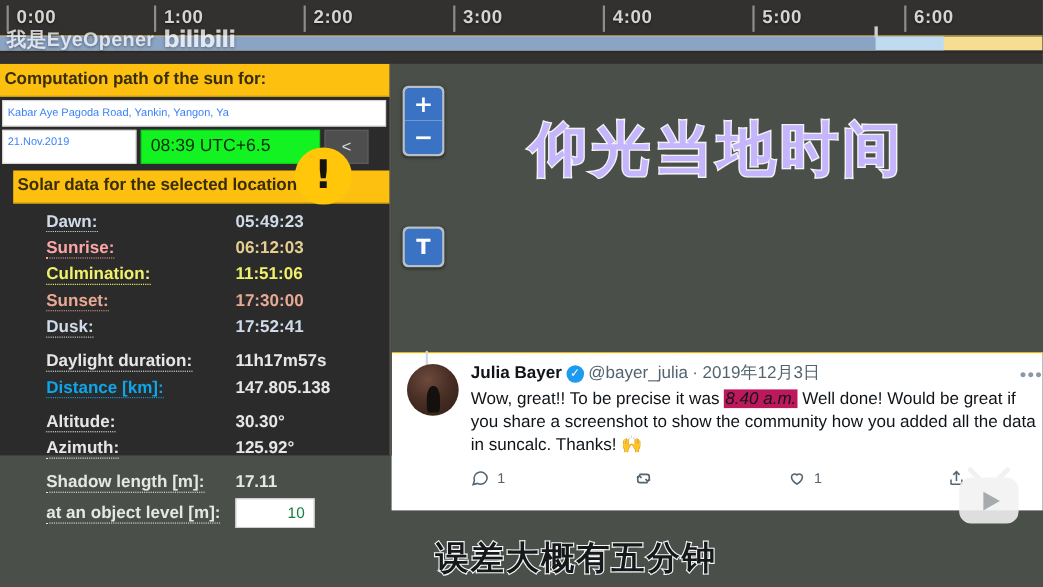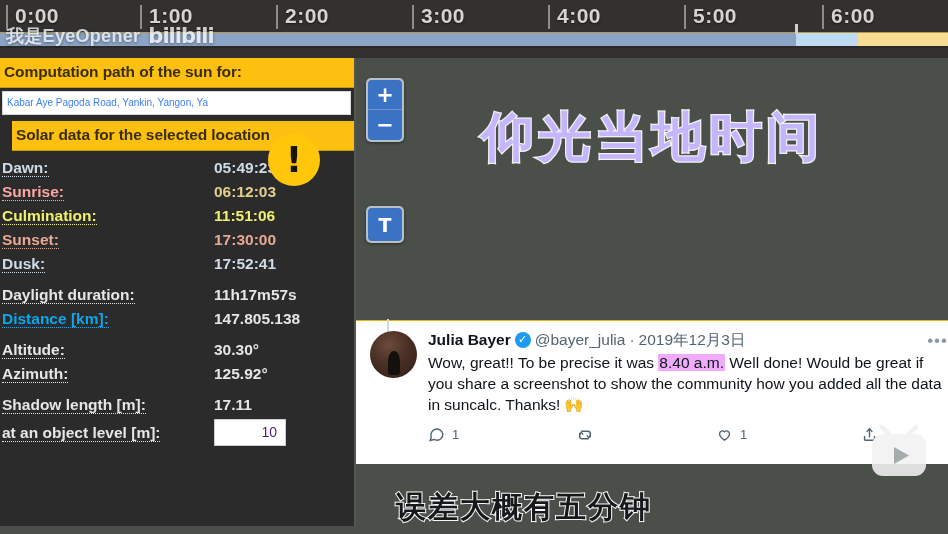--- a/index.html
+++ b/index.html
@@ -20,21 +20,21 @@
   #player-bar {
     position: absolute; left: 0; top: 0; width: 948px; height: 58px;
     background: #33312f;
     z-index: 40;
   }
   .tick {
     position: absolute; top: 5px; height: 24px;
     border-left: 2px solid #8e8d8a;
     padding-left: 7px;
     color: #d6d4d0;
-    font-size: 21px;
+    font-size: 17px;
     font-weight: bold;
     letter-spacing: .5px;
     line-height: 22px;
     text-shadow: 0 1px 2px rgba(0,0,0,.6);
   }
   #progress-track {
     position: absolute; left: 0; top: 32px; width: 948px; height: 16px;
     background: #3a3936;
     border-top: 1px solid #b59a4a;
     border-bottom: 2px solid #2b2a28;
@@ -70,21 +70,21 @@
   #watermark .wm-logo {
     color: #ffffff; font-size: 21px; font-weight: bold;
     font-family: "DejaVu Sans", sans-serif;
     letter-spacing: -1px;
     text-shadow: 0 1px 3px rgba(0,0,0,.5);
     opacity: .92;
   }
 
   
   #suncalc-panel {
-    position: absolute; left: 0; top: 58px; width: 356px; height: 468px;
+    position: absolute; left: 0; top: 58px; width: 356px; height: 356px;
     background: #2b2b2b;
     border-right: 2px solid #56564f;
     z-index: 30;
   }
   .panel-header {
     background: #fdc010;
     color: #3a2e08;
     font-size: 15.5px;
     font-weight: bold;
     padding: 5px 6px 6px 4px;
@@ -154,29 +154,29 @@
     font-size: 15.5px;
     font-weight: bold;
     padding: 3px 0 3px 2px;
     white-space: nowrap;
   }
   #solar-table td.val {
     text-align: left;
     padding-left: 0;
     width: 140px;
   }
-  .lbl { border-bottom: 1px dotted currentColor; display: inline; }
+  .lbl { border-bottom: 1px dotted currentColor; display: inline; margin-left: 40px; }
   tr.spacer td { height: 7px; padding: 0; }
 
   .inp-cell { padding-top: 2px !important; }
   #object-level-input {
     display: inline-block;
     width: 72px;
     background: #ffffff;
-    color: #4c1d95;
+    color: #15803d;
     font-size: 14px;
     font-weight: normal;
     text-align: right;
     padding: 4px 8px 5px 4px;
     border: 1px solid #cfcfcf;
   }
 
   
   .map-btn-group {
     position: absolute;
@@ -277,21 +277,21 @@
     margin-left: auto; color: #8b98a5; font-size: 17px;
     letter-spacing: 1px; line-height: 1;
   }
   #tweet-text {
     margin-top: 2px;
     color: #0f1419;
     font-size: 15.5px;
     line-height: 1.38;
     word-wrap: break-word;
   }
-  .hl { background: #f0abfc; padding: 0 1px; }
+  .hl { background: #be185d; padding: 0 1px; font-style: italic; }
   #tweet-actions {
     display: flex; align-items: center;
     margin-top: 10px;
     color: #536471;
     font-size: 13px;
   }
   .action { display: flex; align-items: center; gap: 7px; }
   #action-reply { width: 148px; }
   #action-retweet { width: 140px; }
   #action-like { width: 145px; }
@@ -416,20 +416,25 @@
     <path d="M30 29 L45 37.5 L30 46 Z" fill="#9aa0a3"></path>
   </svg>
 
   <div id="suncalc-panel">
     <div class="panel-header">Computation path of the sun for:</div>
 
     <div class="field-row">
       <div class="text-field" id="location-field" title="Enter a location">Kabar Aye Pagoda Road, Yankin, Yangon, Ya</div>
     </div>
 
+    <div class="field-row">
+      <div class="text-field" id="date-field">21.Nov.2019</div>
+      <div id="time-field">08:39 UTC+6.5</div>
+      <div id="collapse-button">&lt;</div>
+    </div>
 
     <div class="panel-header" id="solar-header">Solar data for the selected location</div>
 
     <table id="solar-table">
       <tbody>
           <tr>
         <td style="color:#cfdbe8"><span class="lbl">Dawn:</span></td>
         <td class="val" style="color:#cfdbe8">05:49:23</td>
       </tr>
       <tr>

